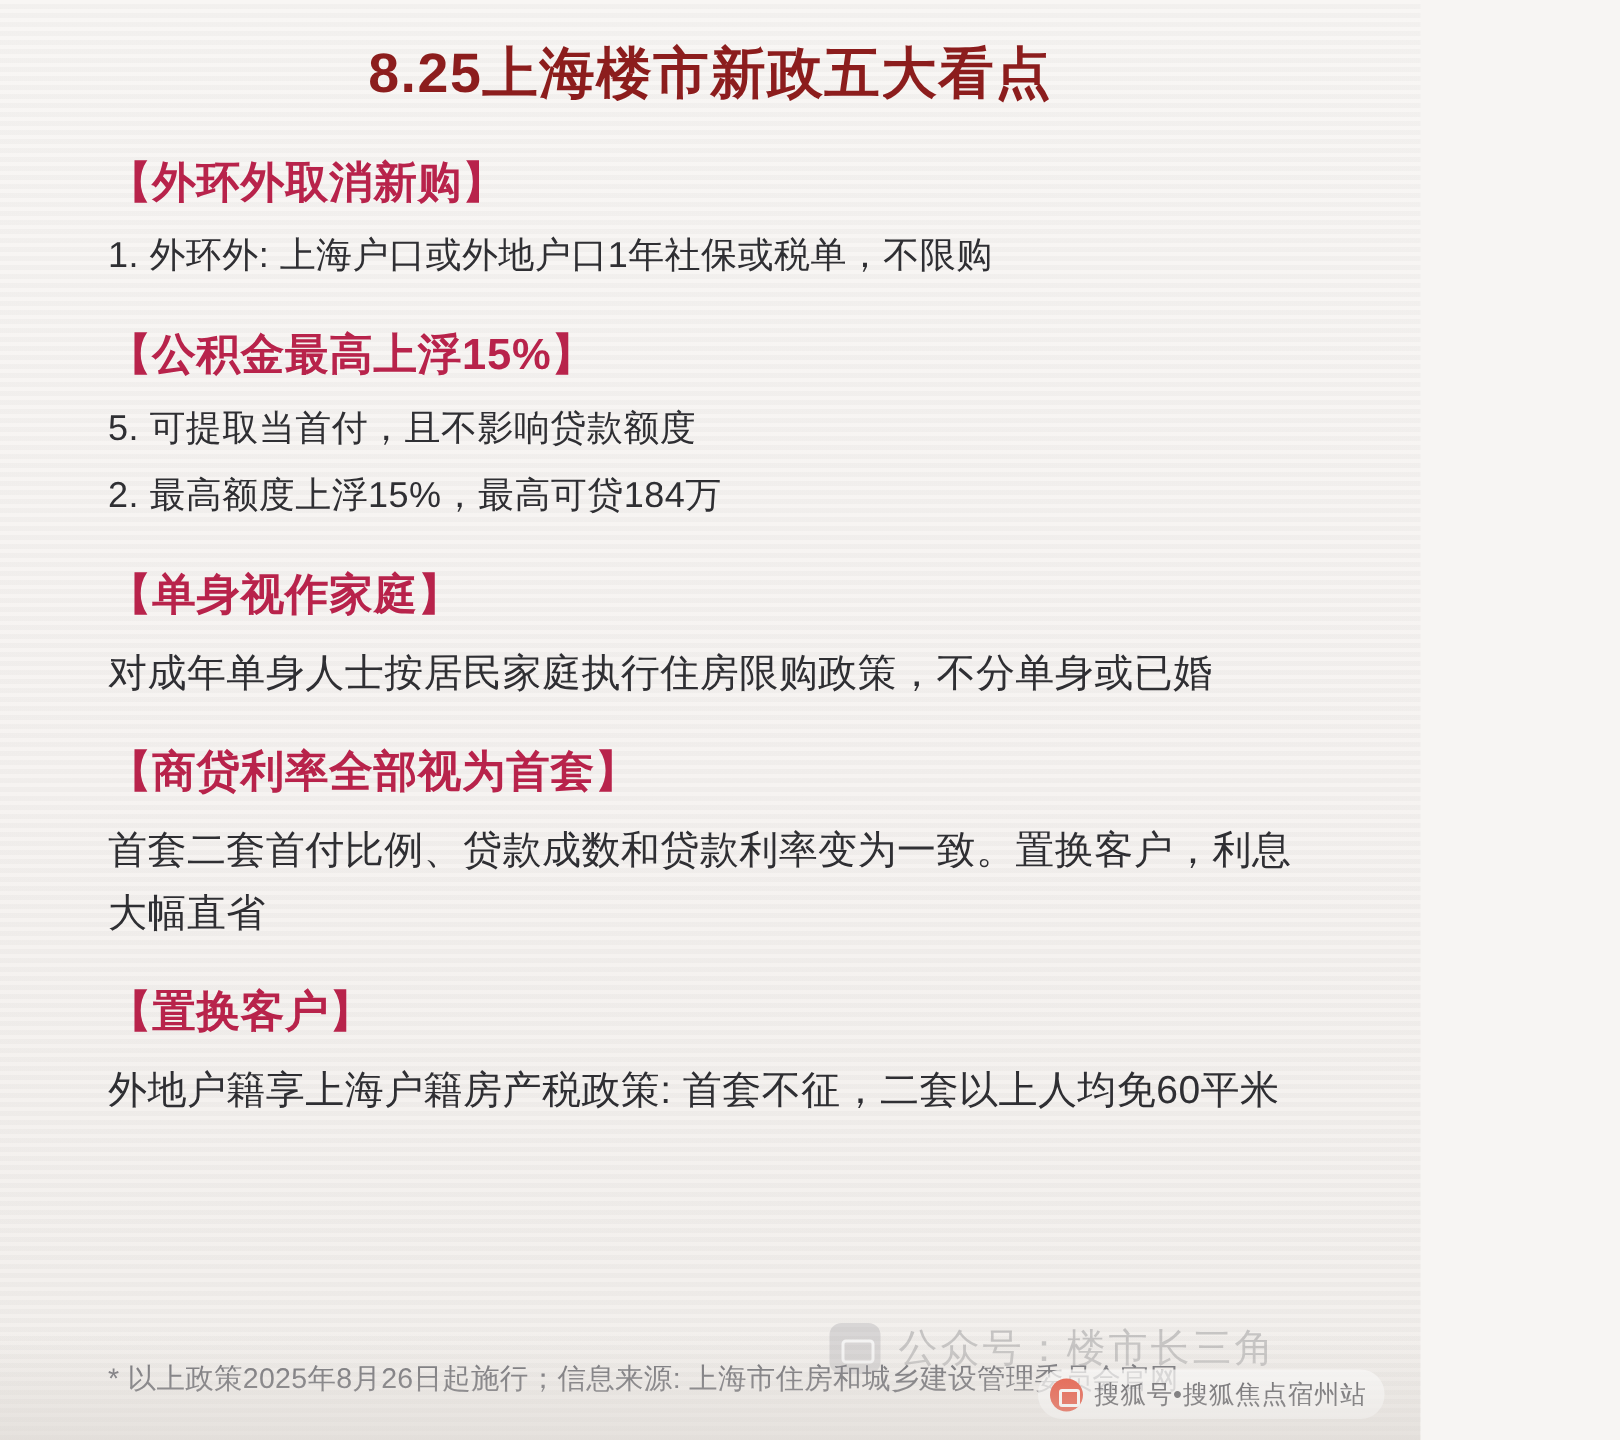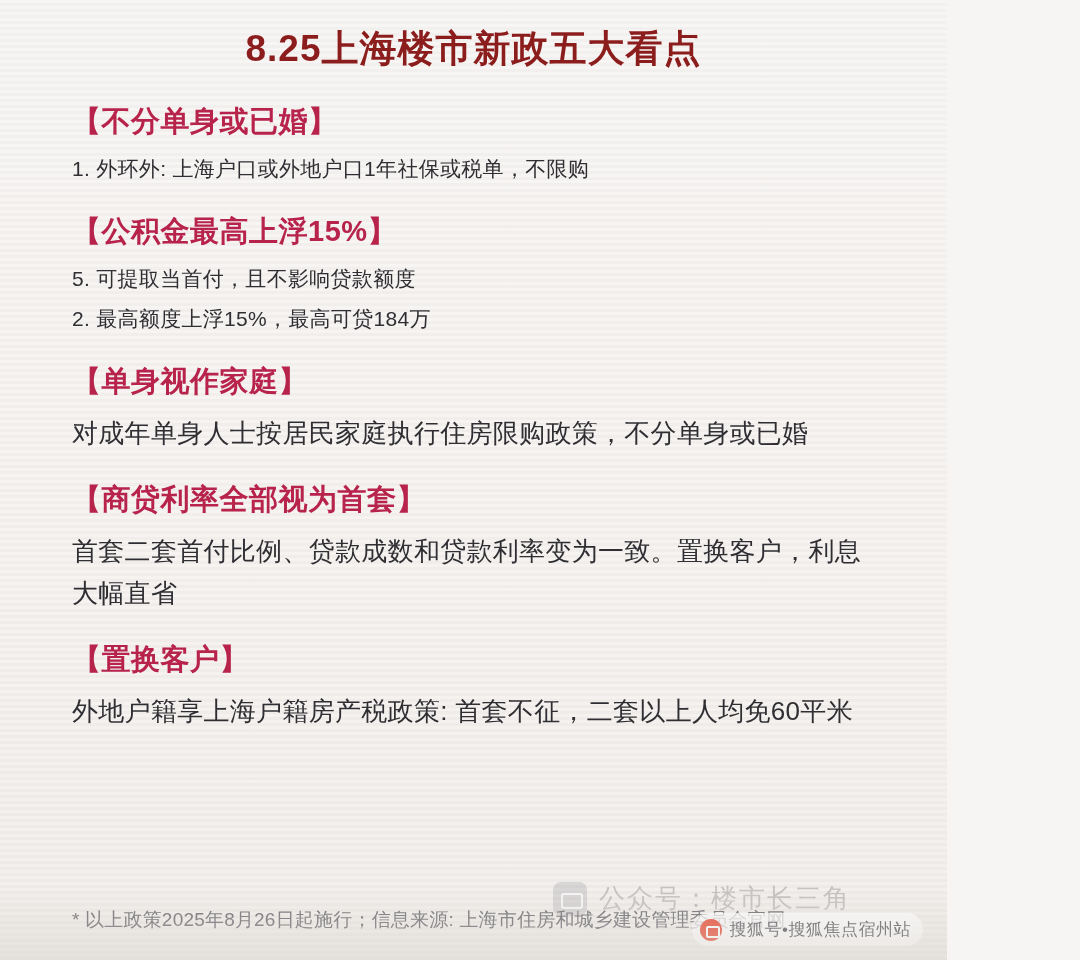--- a/index.html
+++ b/index.html
@@ -62,21 +62,21 @@
   .section-head {
     color: #b8234b;
     font-size: 29px;
     font-weight: bold;
     letter-spacing: 0.5px;
     margin-bottom: 10px;
   }
 
   .line {
     color: #2f2f33;
-    font-size: 21px;
+    font-size: 24px;
     line-height: 1.62;
     margin: 6px 0;
     letter-spacing: 0.3px;
   }
 
   .para {
     color: #2f2f33;
     font-size: 26px;
     line-height: 1.62;
     letter-spacing: 0.3px;
@@ -159,21 +159,21 @@
 </head>
 <body>
 
 <div id="poster">
 
   <div class="title">8.25上海楼市新政五大看点</div>
 
   <div class="content">
 
     <div class="section">
-      <div class="section-head">【不分单身或已婚】</div>
+      <div class="section-head">【外环外取消新购】</div>
       <div class="line">1. 外环外: 上海户口或外地户口1年社保或税单，不限购</div>
     </div>
 
     <div class="section">
       <div class="section-head">【公积金最高上浮15%】</div>
       <div class="line">5. 可提取当首付，且不影响贷款额度</div>
       <div class="line">2. 最高额度上浮15%，最高可贷184万</div>
     </div>
 
     <div class="section">

